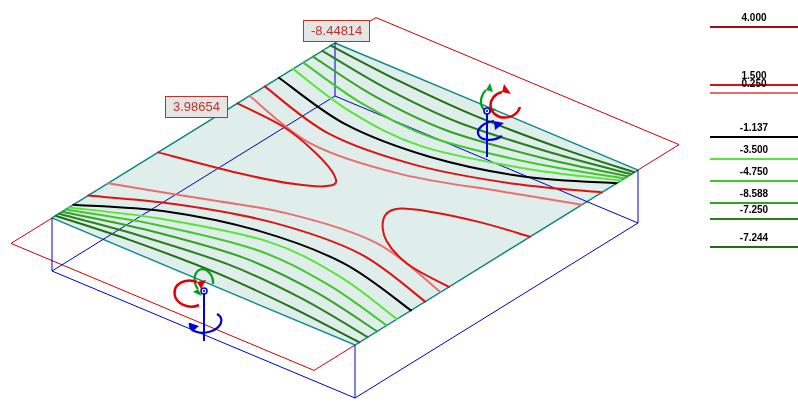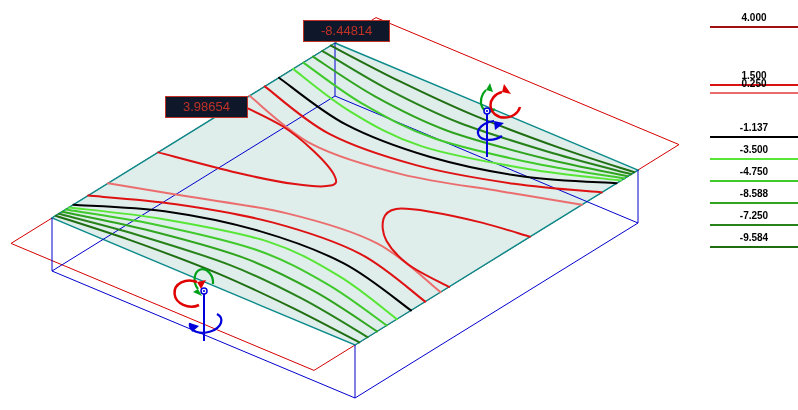--- a/index.html
+++ b/index.html
@@ -2,26 +2,26 @@
 <html><head>
 <meta charset="utf-8">
 <style>
   html,body{margin:0;padding:0;background:#ffffff;}
   body{width:798px;height:410px;position:relative;overflow:hidden;
        font-family:"Liberation Sans", sans-serif;}
   #canvas-wrap{position:absolute;left:0;top:0;width:798px;height:410px;}
   svg{position:absolute;left:0;top:0;}
   .result-label{
     position:absolute;
-    background:#0f172a;
+    background:#e5e5e5;
     border:1px solid #c13226;
     color:#c13226;
     font-size:13px;
     line-height:16px;
-    padding:2px 17px;
+    padding:2px 7px;
     white-space:nowrap;
     z-index:5;
   }
   #legend{
     position:absolute;
     z-index:4;
   }
   .legend-row{position:absolute;left:0;width:100%;margin-top:11px;}
   .legend-value{
     display:block;
@@ -113,22 +113,22 @@
         <span class="legend-line" style="background: rgb(87, 230, 54);"></span>
       </div>
       <div class="legend-row" style="top: 154px;">
         <span class="legend-value">-4.750</span>
         <span class="legend-line" style="background: rgb(63, 201, 42);"></span>
       </div>
       <div class="legend-row" style="top: 176px;">
         <span class="legend-value">-8.588</span>
         <span class="legend-line" style="background: rgb(47, 165, 30);"></span>
       </div>
-      <div class="legend-row" style="top: 198px;">
+      <div class="legend-row" style="top: 192px;">
         <span class="legend-value">-7.250</span>
         <span class="legend-line" style="background: rgb(39, 130, 26);"></span>
       </div>
       <div class="legend-row" style="top: 220px;">
-        <span class="legend-value">-9.584</span>
+        <span class="legend-value">-7.244</span>
         <span class="legend-line" style="background: rgb(31, 111, 18);"></span>
       </div>
     </div>
 </div>
 
 </body></html>

